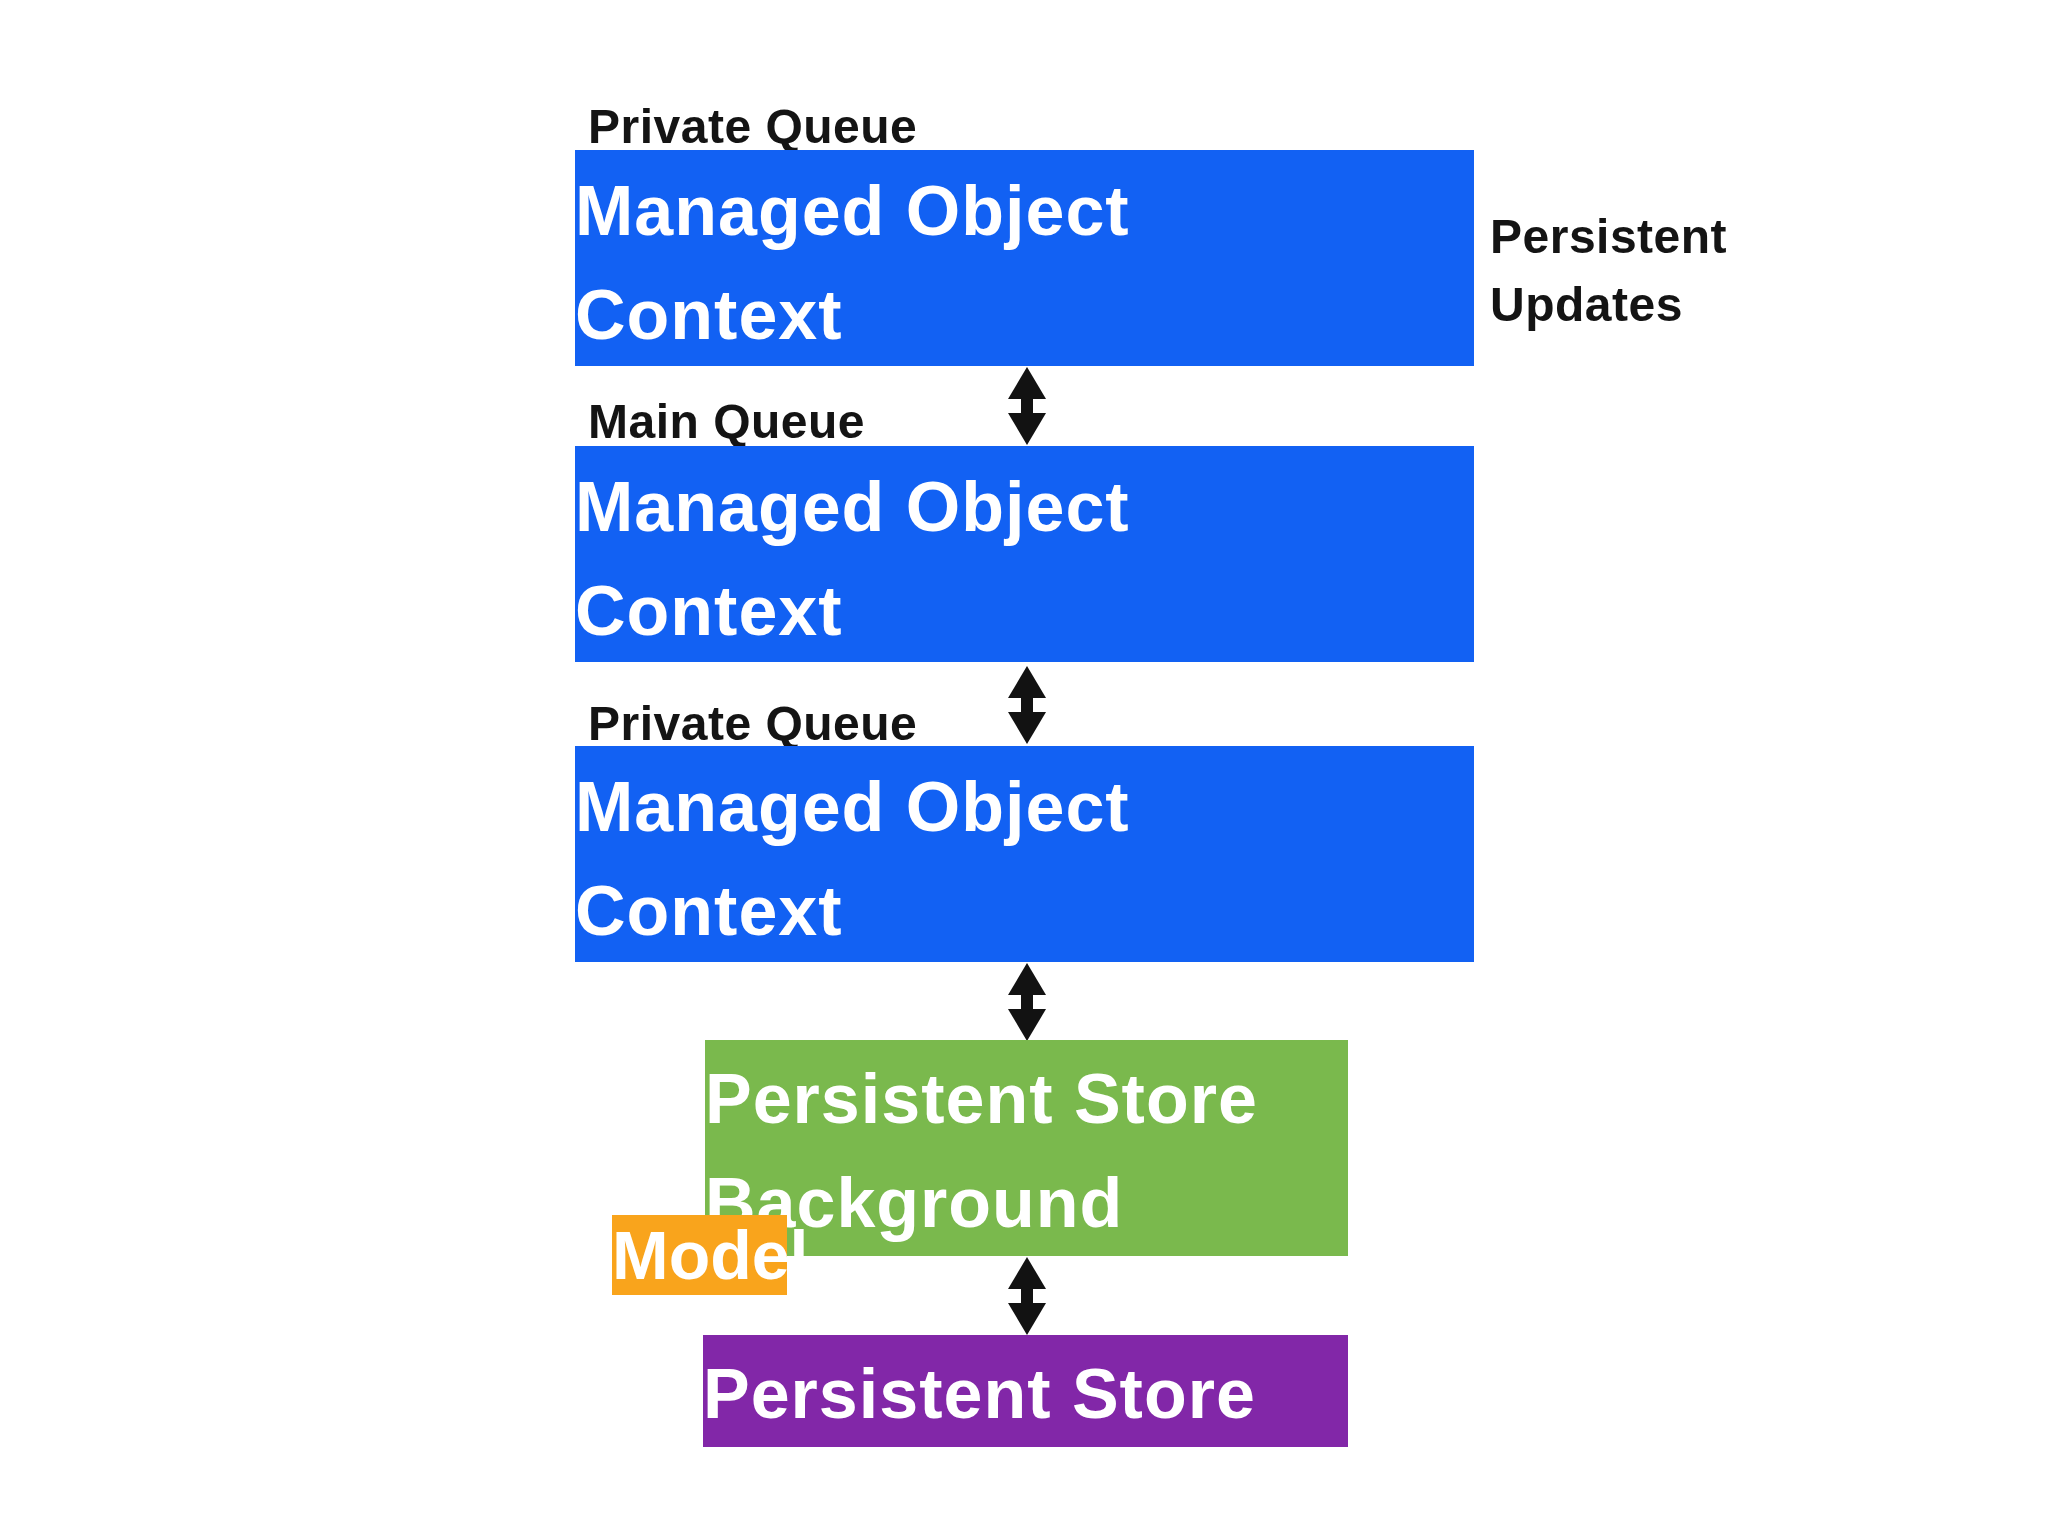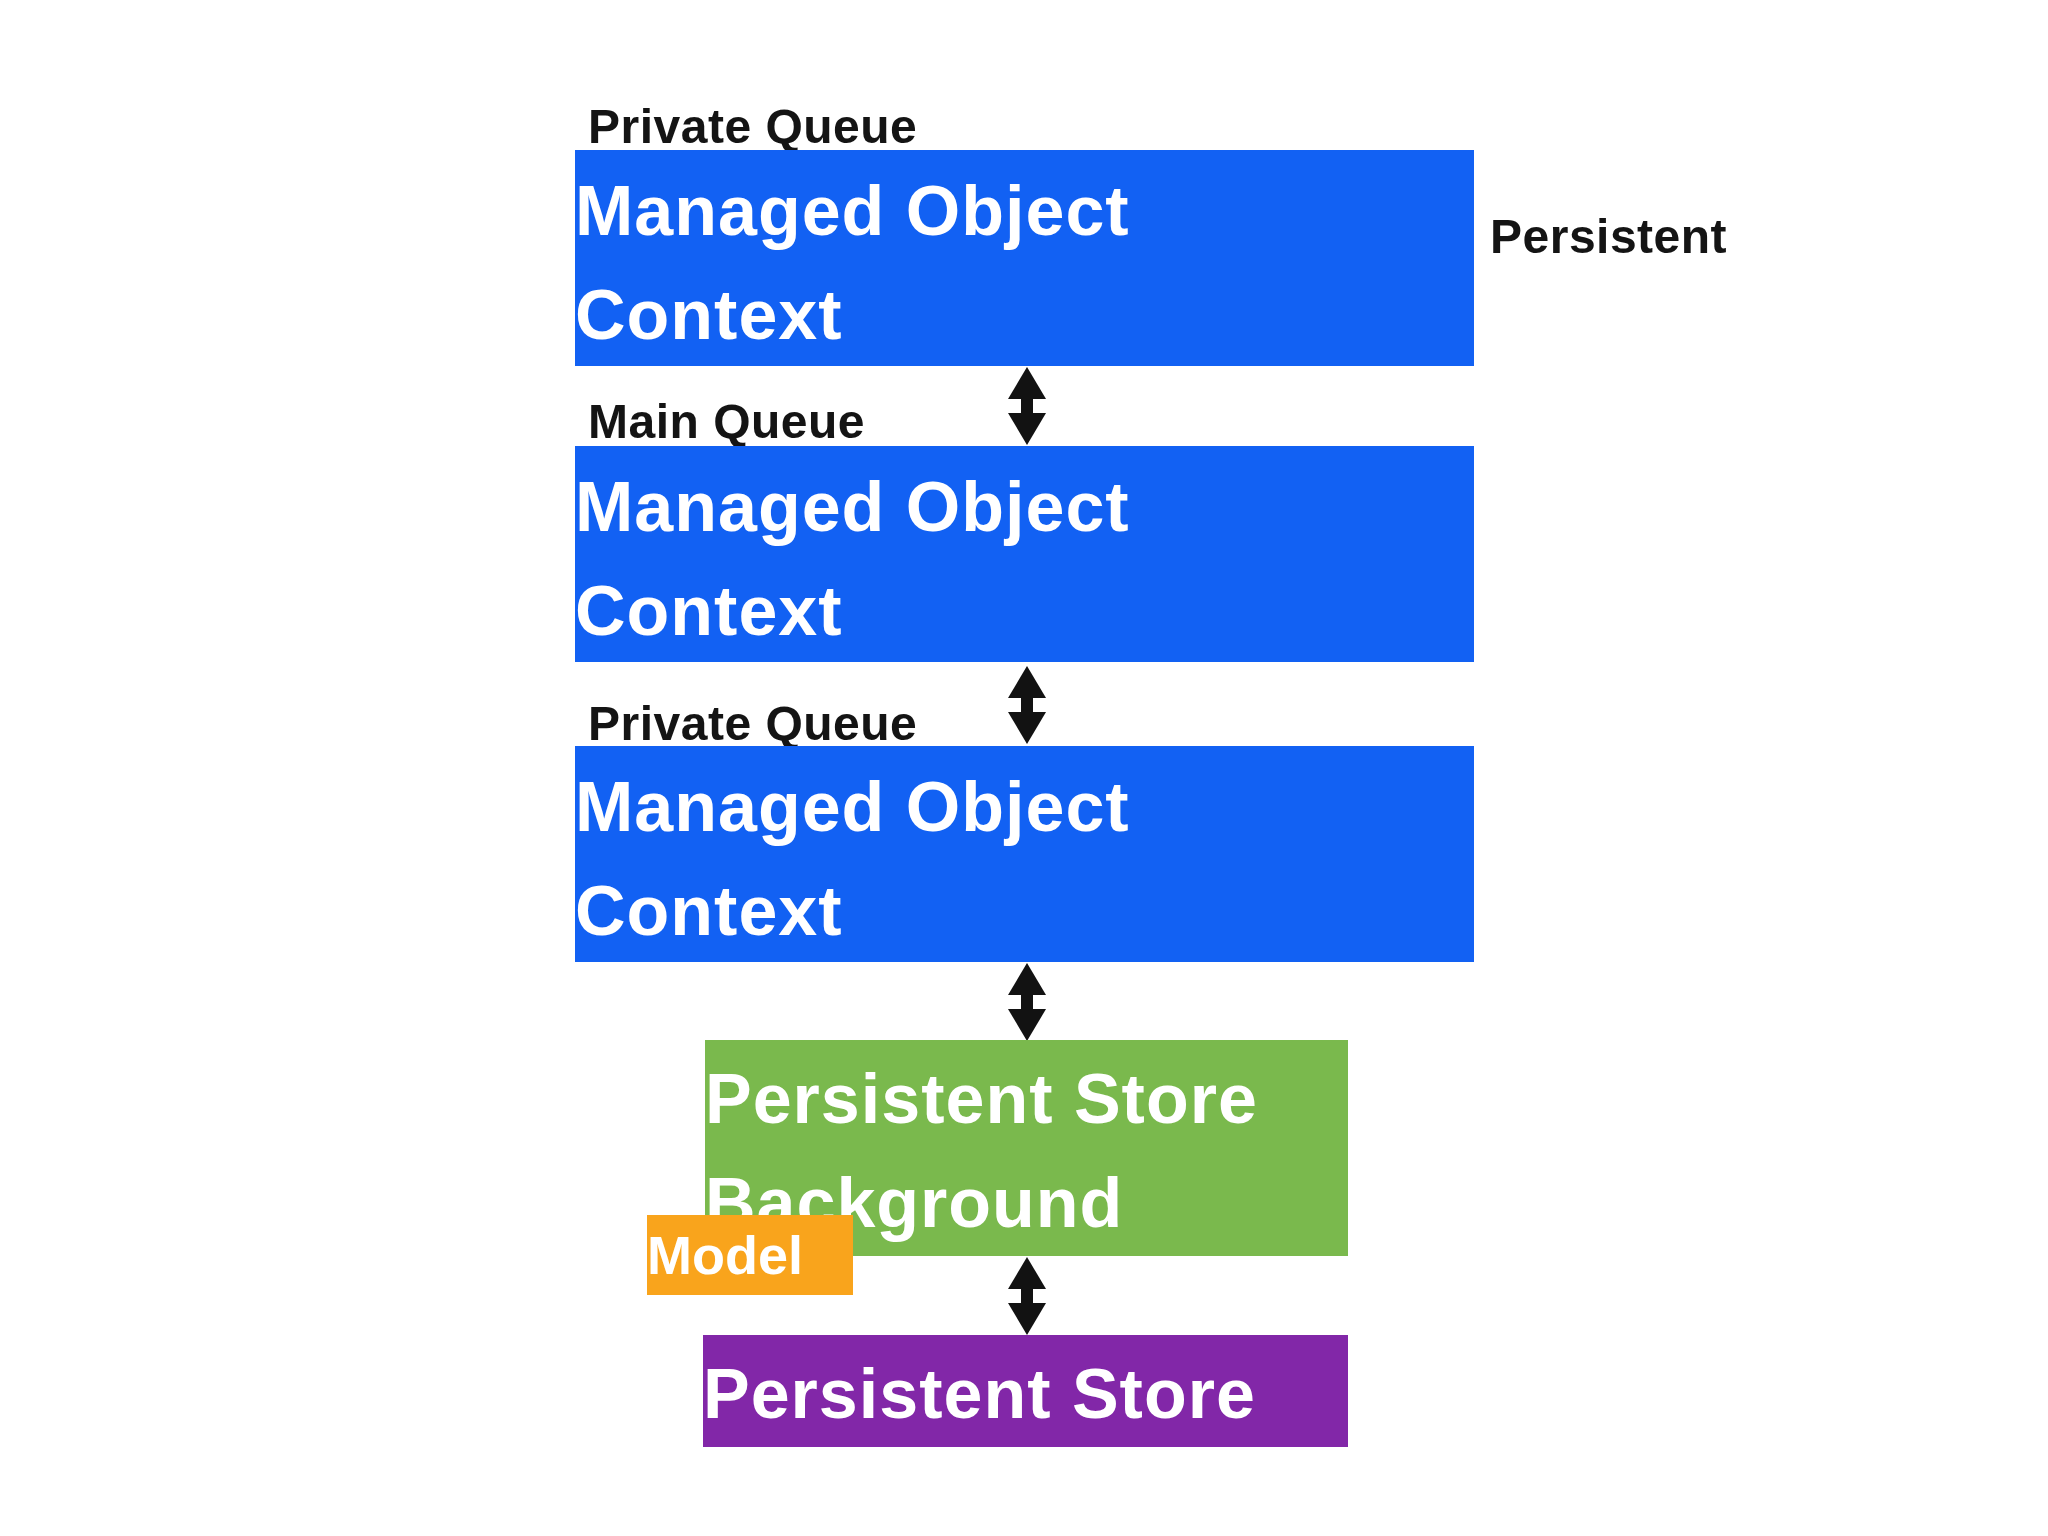--- a/index.html
+++ b/index.html
@@ -52,22 +52,22 @@
   #box-moc-bottom{top:746px;}
   #box-psc{
     left:705px;top:1040px;width:643px;height:216px;background:var(--green);
     font-size:70px;line-height:104px;letter-spacing:1px;padding-top:6px;
   }
   #box-ps{
     left:703px;top:1335px;width:645px;height:112px;background:var(--purple);
     font-size:70px;line-height:70px;letter-spacing:1px;padding-top:6px;
   }
   #box-model{
-    left:612px;top:1215px;width:206px;height:80px;background:var(--orange);
-    font-size:54px;line-height:50px;z-index:2;margin-left:35px;
+    left:612px;top:1215px;width:175px;height:80px;background:var(--orange);
+    font-size:68px;line-height:50px;z-index:2;
   }
 
   
   .arrow{position:absolute;left:1008px;width:38px;height:78px;}
   .arrow path, .arrow polygon, .arrow rect{fill:#121212;}
   #arrow-1{top:367px;}
   #arrow-2{top:666px;}
   #arrow-3{top:963px;}
   #arrow-4{top:1257px;}
 </style>
@@ -78,20 +78,21 @@
 
   <div class="qlabel" id="lbl-pq-top">Private Queue</div>
 
   <div class="box moc" id="box-moc-top">
     <span class="ln">Managed Object</span>
     <span class="ln">Context</span>
   </div>
 
   <div class="side-label">
     <div>Persistent</div>
+    <div>Updates</div>
   </div>
 
   <svg class="arrow" id="arrow-1" viewBox="0 0 38 78">
     <polygon points="19,0 38,32 0,32"></polygon>
     <rect x="13" y="28" width="12" height="22"></rect>
     <polygon points="19,78 38,46 0,46"></polygon>
   </svg>
 
   <div class="qlabel" id="lbl-mq">Main Queue</div>
 

